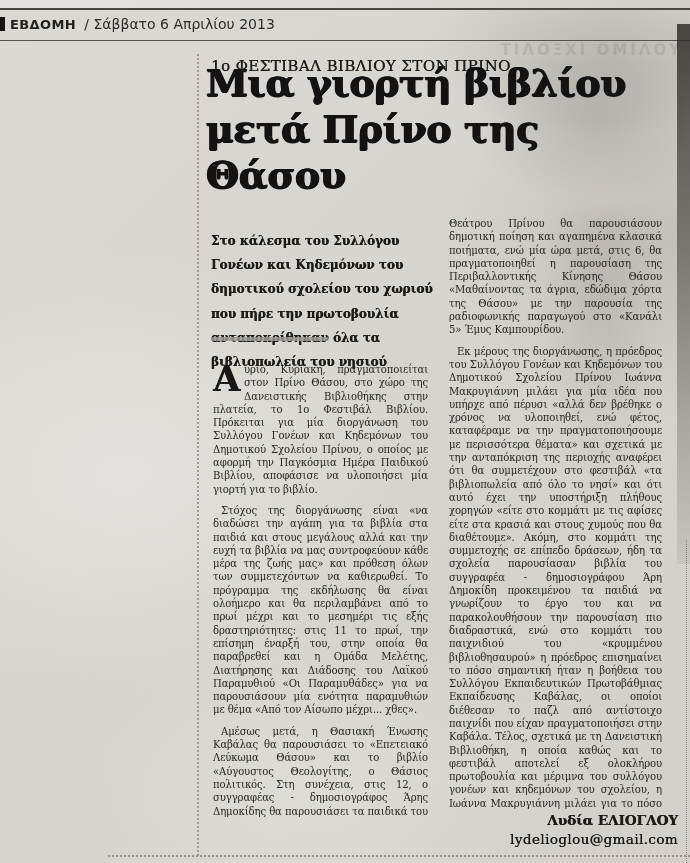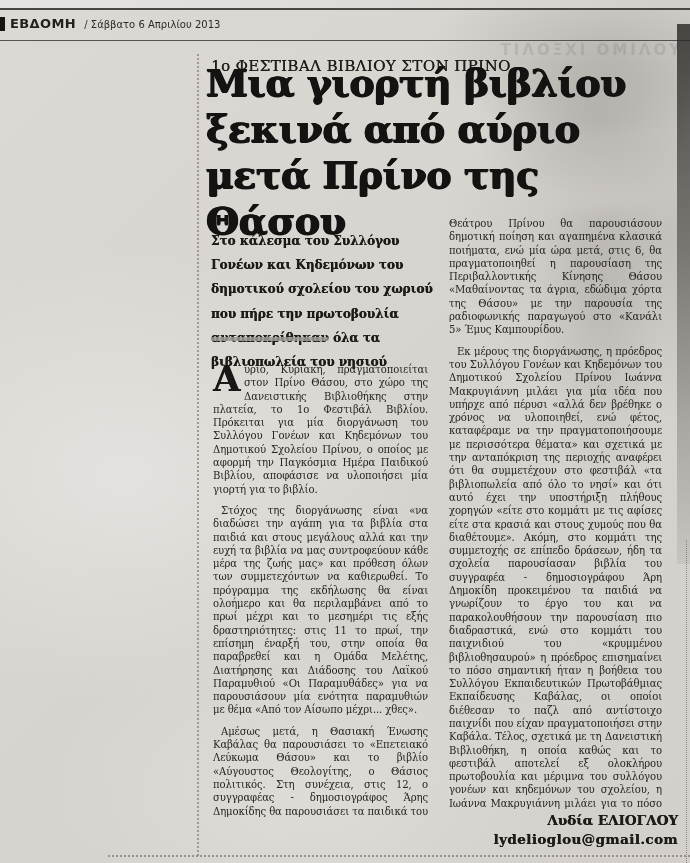--- a/index.html
+++ b/index.html
@@ -19,21 +19,21 @@
   }
   .rule { position: absolute; left: 0; right: 0; height: 0; border-top: 2px solid #474743; }
   #rule-top { top: 8px; border-top-width: 2px; }
   #rule-mast { top: 40px; border-top-width: 1px; border-color: #55534f; }
   #masthead {
     position: absolute; left: 10px; top: 16px;
     font-family: "DejaVu Sans", sans-serif; font-size: 13px; color: #23211e;
     white-space: nowrap;
   }
   #masthead .mast-title { font-weight: bold; letter-spacing: 0.4px; }
-  #masthead .mast-date { font-weight: normal; margin-left: 4px; font-size: 10px; color: #2c2a27; }
+  #masthead .mast-date { font-weight: normal; margin-left: 4px; font-size: 14px; color: #2c2a27; }
   #mast-edge-mark { position: absolute; left: 0; top: 17px; width: 5px; height: 14px; background: #18161 4; background: #161513; }
 
   
   #bleed-text {
     position: absolute; left: 430px; top: 41px; width: 250px;
     transform: scaleX(-1);
     font-family: "DejaVu Sans", sans-serif; font-weight: bold;
     font-size: 15px; letter-spacing: 3px; color: rgba(88, 88, 96, 0.16);
     white-space: nowrap; overflow: hidden;
   }
@@ -80,21 +80,21 @@
   #right-col { left: 441px; top: 209px; height: 600px; width: 229px; }
   .bodycol p { margin: 8px; text-indent: 8px; }
   .bodycol p.first { text-indent: 0; }
   #dropcap {
     float: left; font-size: 35px; line-height: 27px; font-weight: bold;
     padding: 2px 4px 0 0; color: #1a1816;
     text-shadow: 0.5px 0 currentColor;
   }
   #byline-block { position: absolute; left: 449px; top: 812px; width: 229px; text-align: right; color: #1d1b18; }
   #byline { font-size: 13.5px; font-weight: bold; text-shadow: 0.3px 0 currentColor; }
-  #byline-email { font-size: 13.5px; font-weight: bold; letter-spacing: 0.4px; margin-top: 3px; text-shadow: 0.3px 0 currentColor; }
+  #byline-email { font-size: 13.5px; font-weight: normal; letter-spacing: 0.4px; margin-top: 3px; text-shadow: 0.3px 0 currentColor; }
 
   
   #top-strip { position: absolute; left: 0; top: 0; width: 100%; height: 8px;
     background: linear-gradient(to right, #e6e4e0, #dcdad6 60%, #d2cfca); }
 </style>
 </head>
 <body>
 
 <div id="page">
 
@@ -114,21 +114,20 @@
 
   <div id="article-left-dotted"></div>
   <div id="bottom-dotted"></div>
   <div id="right-edge-dark"></div>
   <div id="right-edge-line"></div>
 
   <div id="kicker">1ο ΦΕΣΤΙΒΑΛ ΒΙΒΛΙΟΥ ΣΤΟΝ ΠΡΙΝΟ</div>
 
   <div id="headline">
     <div>Μια γιορτή βιβλίου</div>
-    <div>ξεκινά από αύριο</div>
     <div>μετά Πρίνο της Θάσου</div>
   </div>
 
   <div id="lead">Στο κάλεσμα του Συλλόγου Γονέων και Κηδεμόνων του δημοτικού σχολείου του χωριού που πήρε την πρωτοβουλία ανταποκρίθηκαν όλα τα βιβλιοπωλεία του νησιού</div>
   <div id="lead-rule"></div>
 
   <div id="left-col" class="bodycol">
     <p class="first">
       <span id="dropcap">Α</span><span>ύριο, Κυριακή, πραγματοποιείται στον Πρίνο Θάσου, στο χώρο της Δανειστικής Βιβλιοθήκης στην πλατεία, το 1ο Φεστιβάλ Βιβλίου. Πρόκειται για μία διοργάνωση του Συλλόγου Γονέων και Κηδεμόνων του Δημοτικού Σχολείου Πρίνου, ο οποίος με αφορμή την Παγκόσμια Ημέρα Παιδικού Βιβλίου, αποφάσισε να υλοποιήσει μία γιορτή για το βιβλίο.</span>
     </p>

